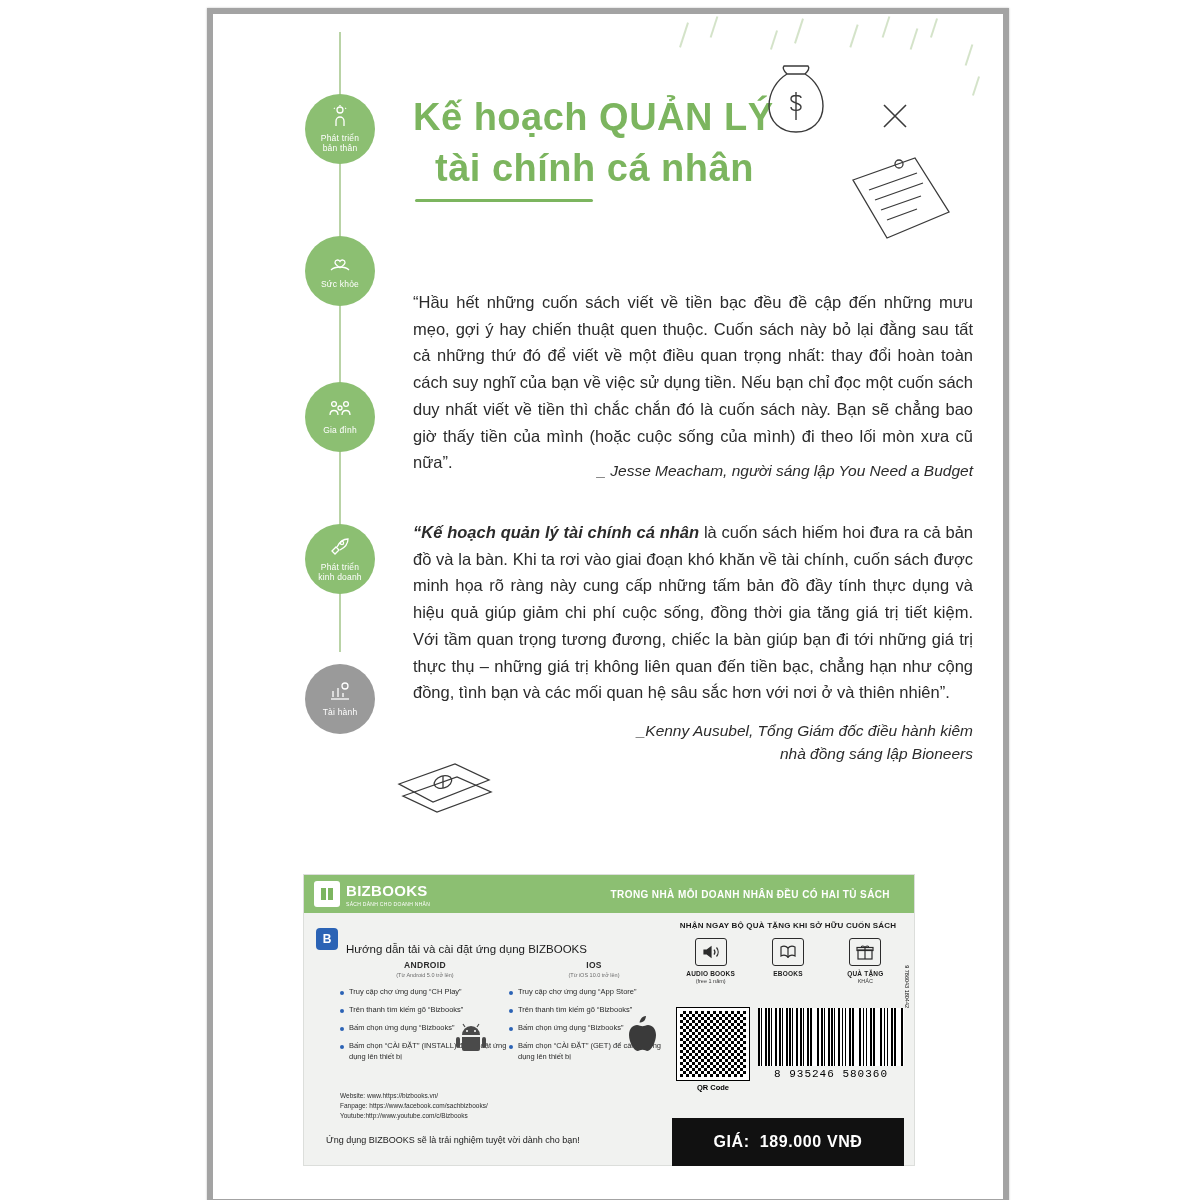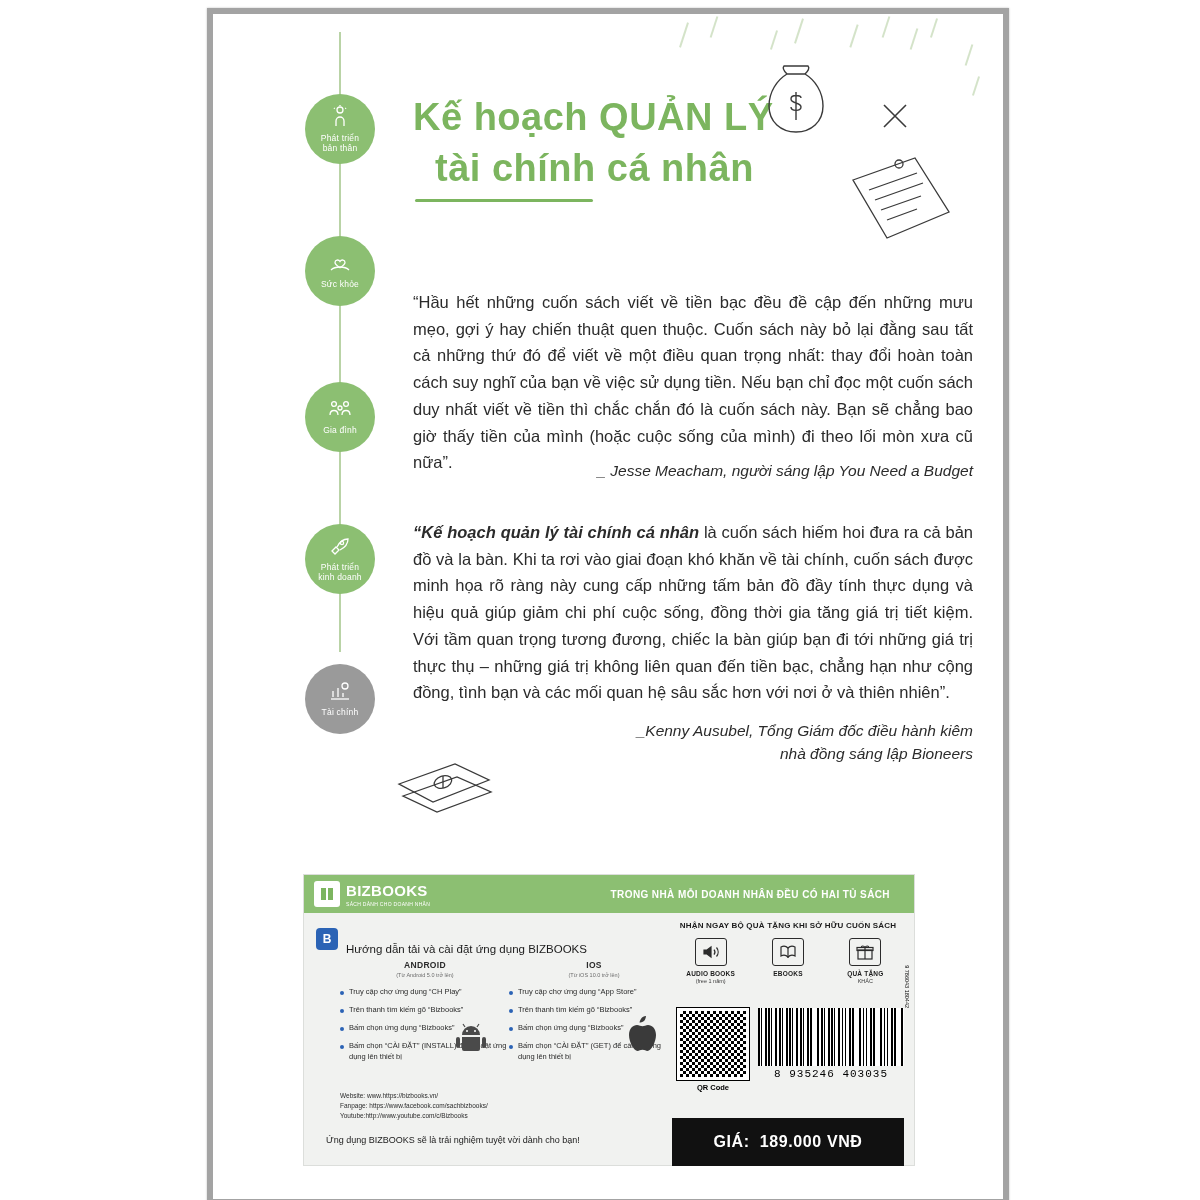--- a/index.html
+++ b/index.html
@@ -379,21 +379,21 @@
   </div>
 
   <div class="tl-item grey" style="top:650px;">
     <span class="tl-ico">
       <svg width="24" height="22" viewBox="0 0 24 22" fill="none" stroke="#ffffff" stroke-width="1.3">
         <path d="M5 17V11M10 17V8M15 17v-4"></path>
           <circle cx="17" cy="6" r="3"></circle>
           <path d="M3 19h18"></path>
       </svg>
     </span>
-    <span class="tl-label">Tài chính</span>
+    <span class="tl-label">Tài hành</span>
   </div>
 
   <div class="title-block">
     <div class="title-line l1">Kế hoạch QUẢN LÝ</div>
     <div class="title-line l2">tài chính cá nhân</div>
     <div class="title-underline"></div>
   </div>
 
   <div class="doodle" style="left:548px;top:48px;">
     <svg width="70" height="88" viewBox="0 0 70 88" fill="none" stroke="#3a3a3a" stroke-width="1.4">
@@ -557,21 +557,21 @@
         </div>
       </div>
 
       <div class="code-row">
         <div class="qr-wrap">
           <div class="qr"></div>
           <div class="qr-label">QR Code</div>
         </div>
         <div class="barcode-wrap">
           <div class="barcode"></div>
-          <div class="barcode-num">8 935246 403035</div>
+          <div class="barcode-num">8 935246 580360</div>
           <div class="barcode-side">9 786043 180442</div>
         </div>
       </div>
 
       <div class="price-bar">
         <span>GIÁ:</span>&nbsp;&nbsp;
         <span>189.000 VNĐ</span>
       </div>
 
     </div>

